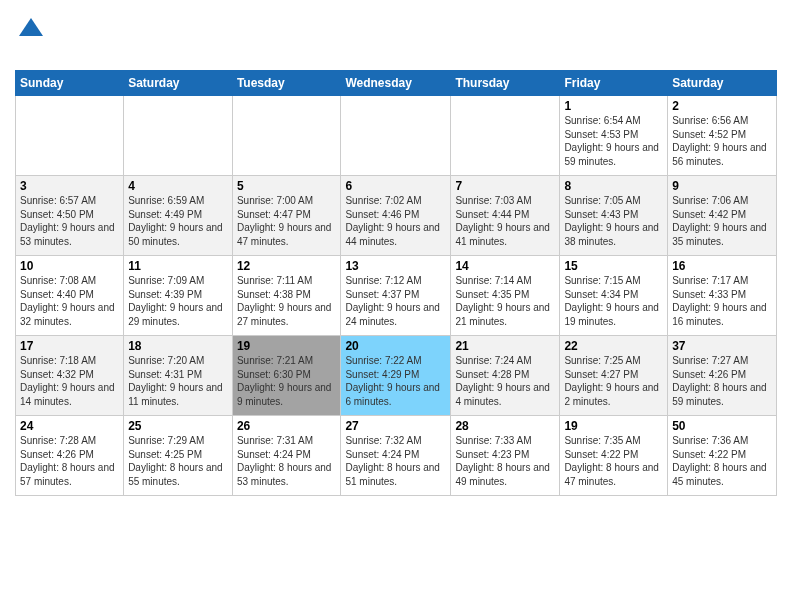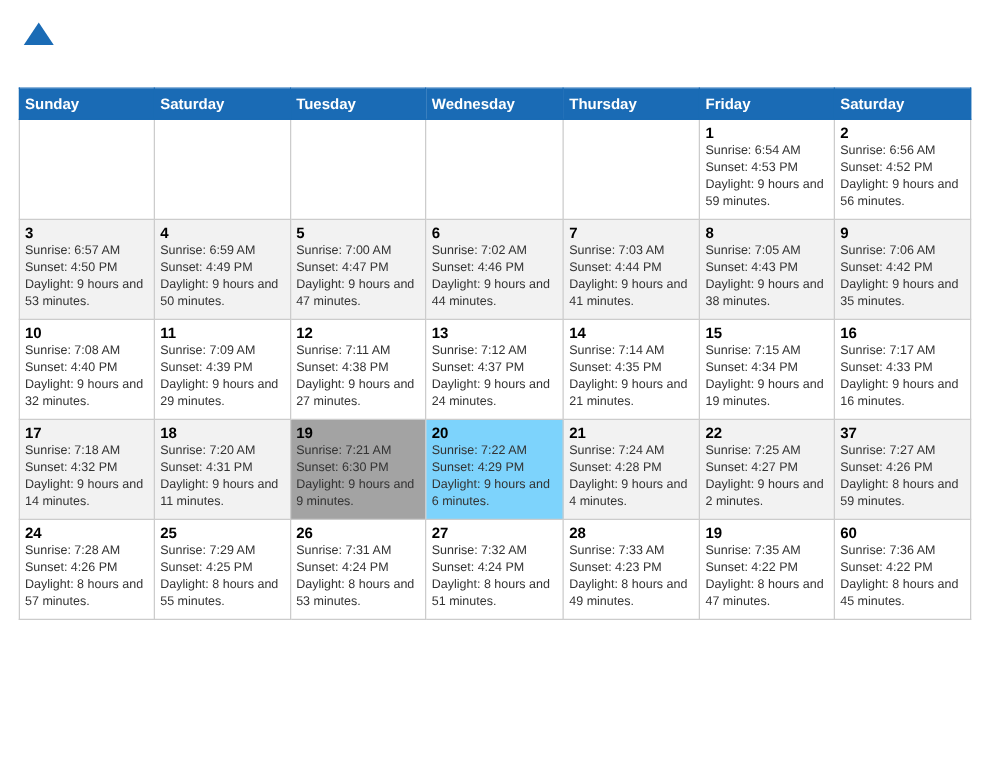--- a/index.html
+++ b/index.html
@@ -340,21 +340,21 @@
 and 49 minutes.</div>
           </td>
           <td>
             <span class="day-num">19</span>
             <div class="day-info">Sunrise: 7:35 AM
 Sunset: 4:22 PM
 Daylight: 8 hours
 and 47 minutes.</div>
           </td>
           <td>
-            <span class="day-num">60</span>
+            <span class="day-num">50</span>
             <div class="day-info">Sunrise: 7:36 AM
 Sunset: 4:22 PM
 Daylight: 8 hours
 and 45 minutes.</div>
           </td>
         </tr>
       </tbody>
   </table>
 </div>
 

